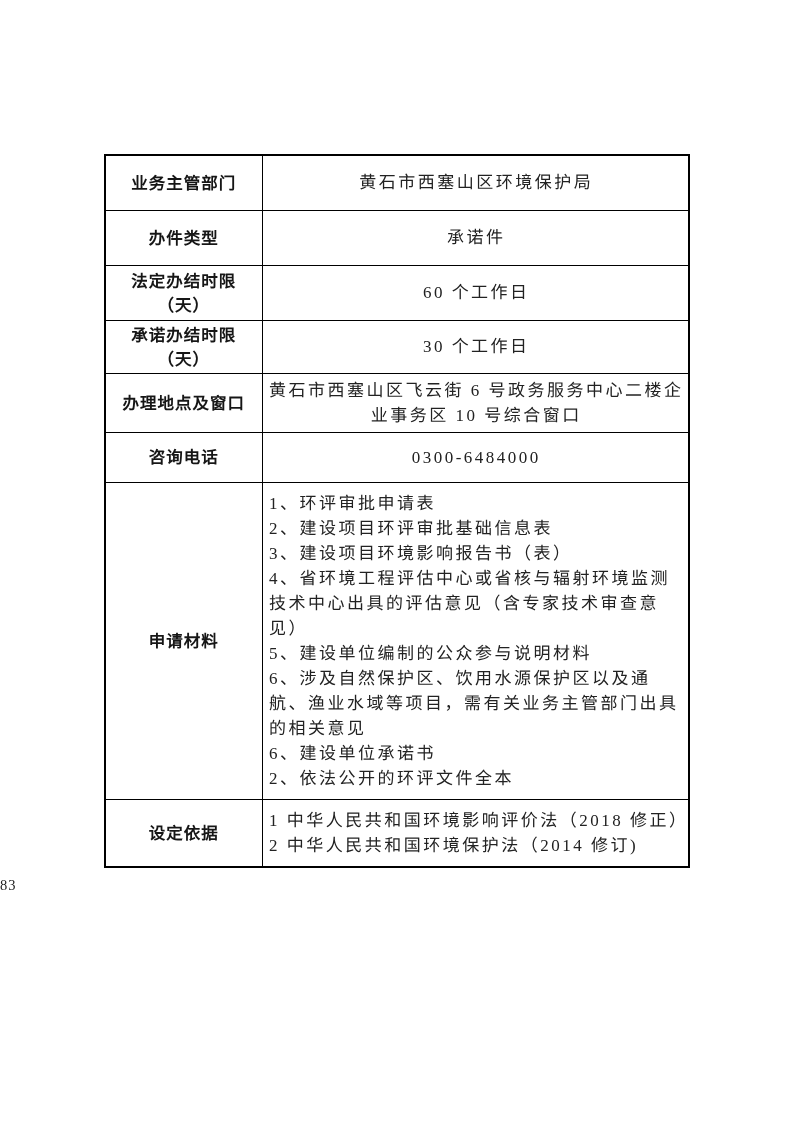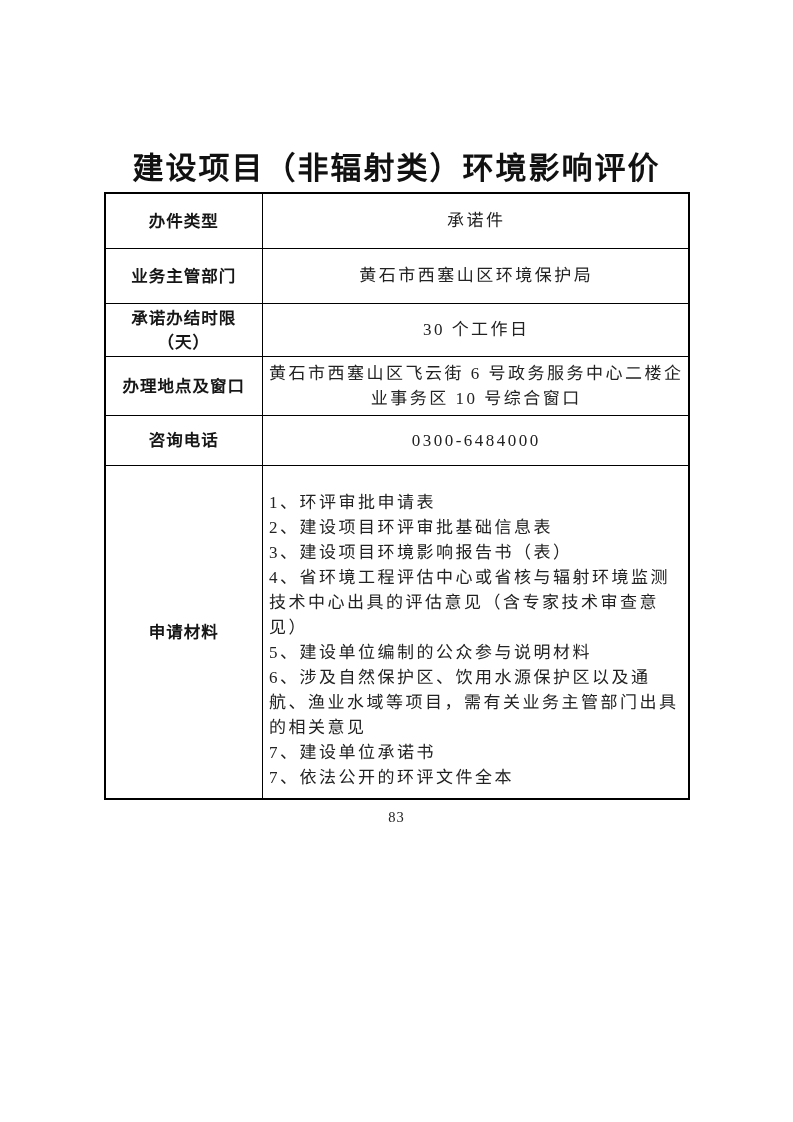--- a/index.html
+++ b/index.html
@@ -52,67 +52,73 @@
   td.val {
     text-align: center;
     font-size: 17px;
     letter-spacing: 2.5px;
     line-height: 25px;
     padding: 4px 4px 4px 6px;
     color: #222222;
   }
   td.val.left {
     text-align: left;
-    padding: 24px 4px 8px 6px;
+    padding: 8px 4px 8px 6px;
     margin-top: 31px;
   }
   tr.h55 { height: 55px; }
   tr.h53 { height: 53px; margin-left: 19px; }
   tr.h50 { height: 50px; padding-left: 41px; }
   tr.h56 { height: 56px; }
   tr.hbig { height: 296px; }
   tr.hlast { height: 62px; }
   .mat-line, .basis-line { min-height: 25px; }
   .page-number {
     margin-top: 9px;
-    text-align: center;
+    text-align: left;
     font-size: 14.5px;
     letter-spacing: 1px;
     color: #222222;
   }
 </style>
 </head>
 <body>
 
 <div class="page">
 
   <h1 class="doc-title">
-    <span class="tline">建设项目（非辐射类）环境影响评价</span>
   </h1>
 
   <table class="approval-table">
     <colgroup>
         <col class="c-label">
         <col class="c-value">
       </colgroup>
     <tbody>
       <tr class="h55">
         <td class="lbl">
+          <span>业务主管部门</span>
+        </td>
+        <td class="val">黄石市西塞山区环境保护局</td>
+      </tr>
+
+      <tr class="h55">
+        <td class="lbl">
           <span>办件类型</span>
         </td>
         <td class="val">承诺件</td>
       </tr>
 
       <tr class="h55">
         <td class="lbl">
-          <span>业务主管部门</span>
+          <span>法定办结时限</span>
+          <span class="lbl2">（天）</span>
         </td>
-        <td class="val">黄石市西塞山区环境保护局</td>
+        <td class="val">60 个工作日</td>
       </tr>
-
 
       <tr class="h53">
         <td class="lbl">
           <span>承诺办结时限</span>
           <span class="lbl2">（天）</span>
         </td>
         <td class="val">30 个工作日</td>
       </tr>
 
 
@@ -135,23 +141,32 @@
         <td class="lbl">
           <span>申请材料</span>
         </td>
         <td class="val left">
           <div class="mat-line">1、环评审批申请表</div>
           <div class="mat-line">2、建设项目环评审批基础信息表</div>
           <div class="mat-line">3、建设项目环境影响报告书（表）</div>
           <div class="mat-line">4、省环境工程评估中心或省核与辐射环境监测技术中心出具的评估意见（含专家技术审查意见）</div>
           <div class="mat-line">5、建设单位编制的公众参与说明材料</div>
           <div class="mat-line">6、涉及自然保护区、饮用水源保护区以及通航、渔业水域等项目，需有关业务主管部门出具的相关意见</div>
-          <div class="mat-line">7、建设单位承诺书</div>
-          <div class="mat-line">7、依法公开的环评文件全本</div>
+          <div class="mat-line">6、建设单位承诺书</div>
+          <div class="mat-line">2、依法公开的环评文件全本</div>
         </td>
       </tr>
 
+      <tr class="hlast">
+        <td class="lbl">
+          <span>设定依据</span>
+        </td>
+        <td class="val left">
+          <div class="basis-line">1 中华人民共和国环境影响评价法（2018 修正）</div>
+          <div class="basis-line">2 中华人民共和国环境保护法（2014 修订)</div>
+        </td>
+      </tr>
     </tbody>
   </table>
 
   <div class="page-number">83</div>
 
 </div>
 
 </body></html>

